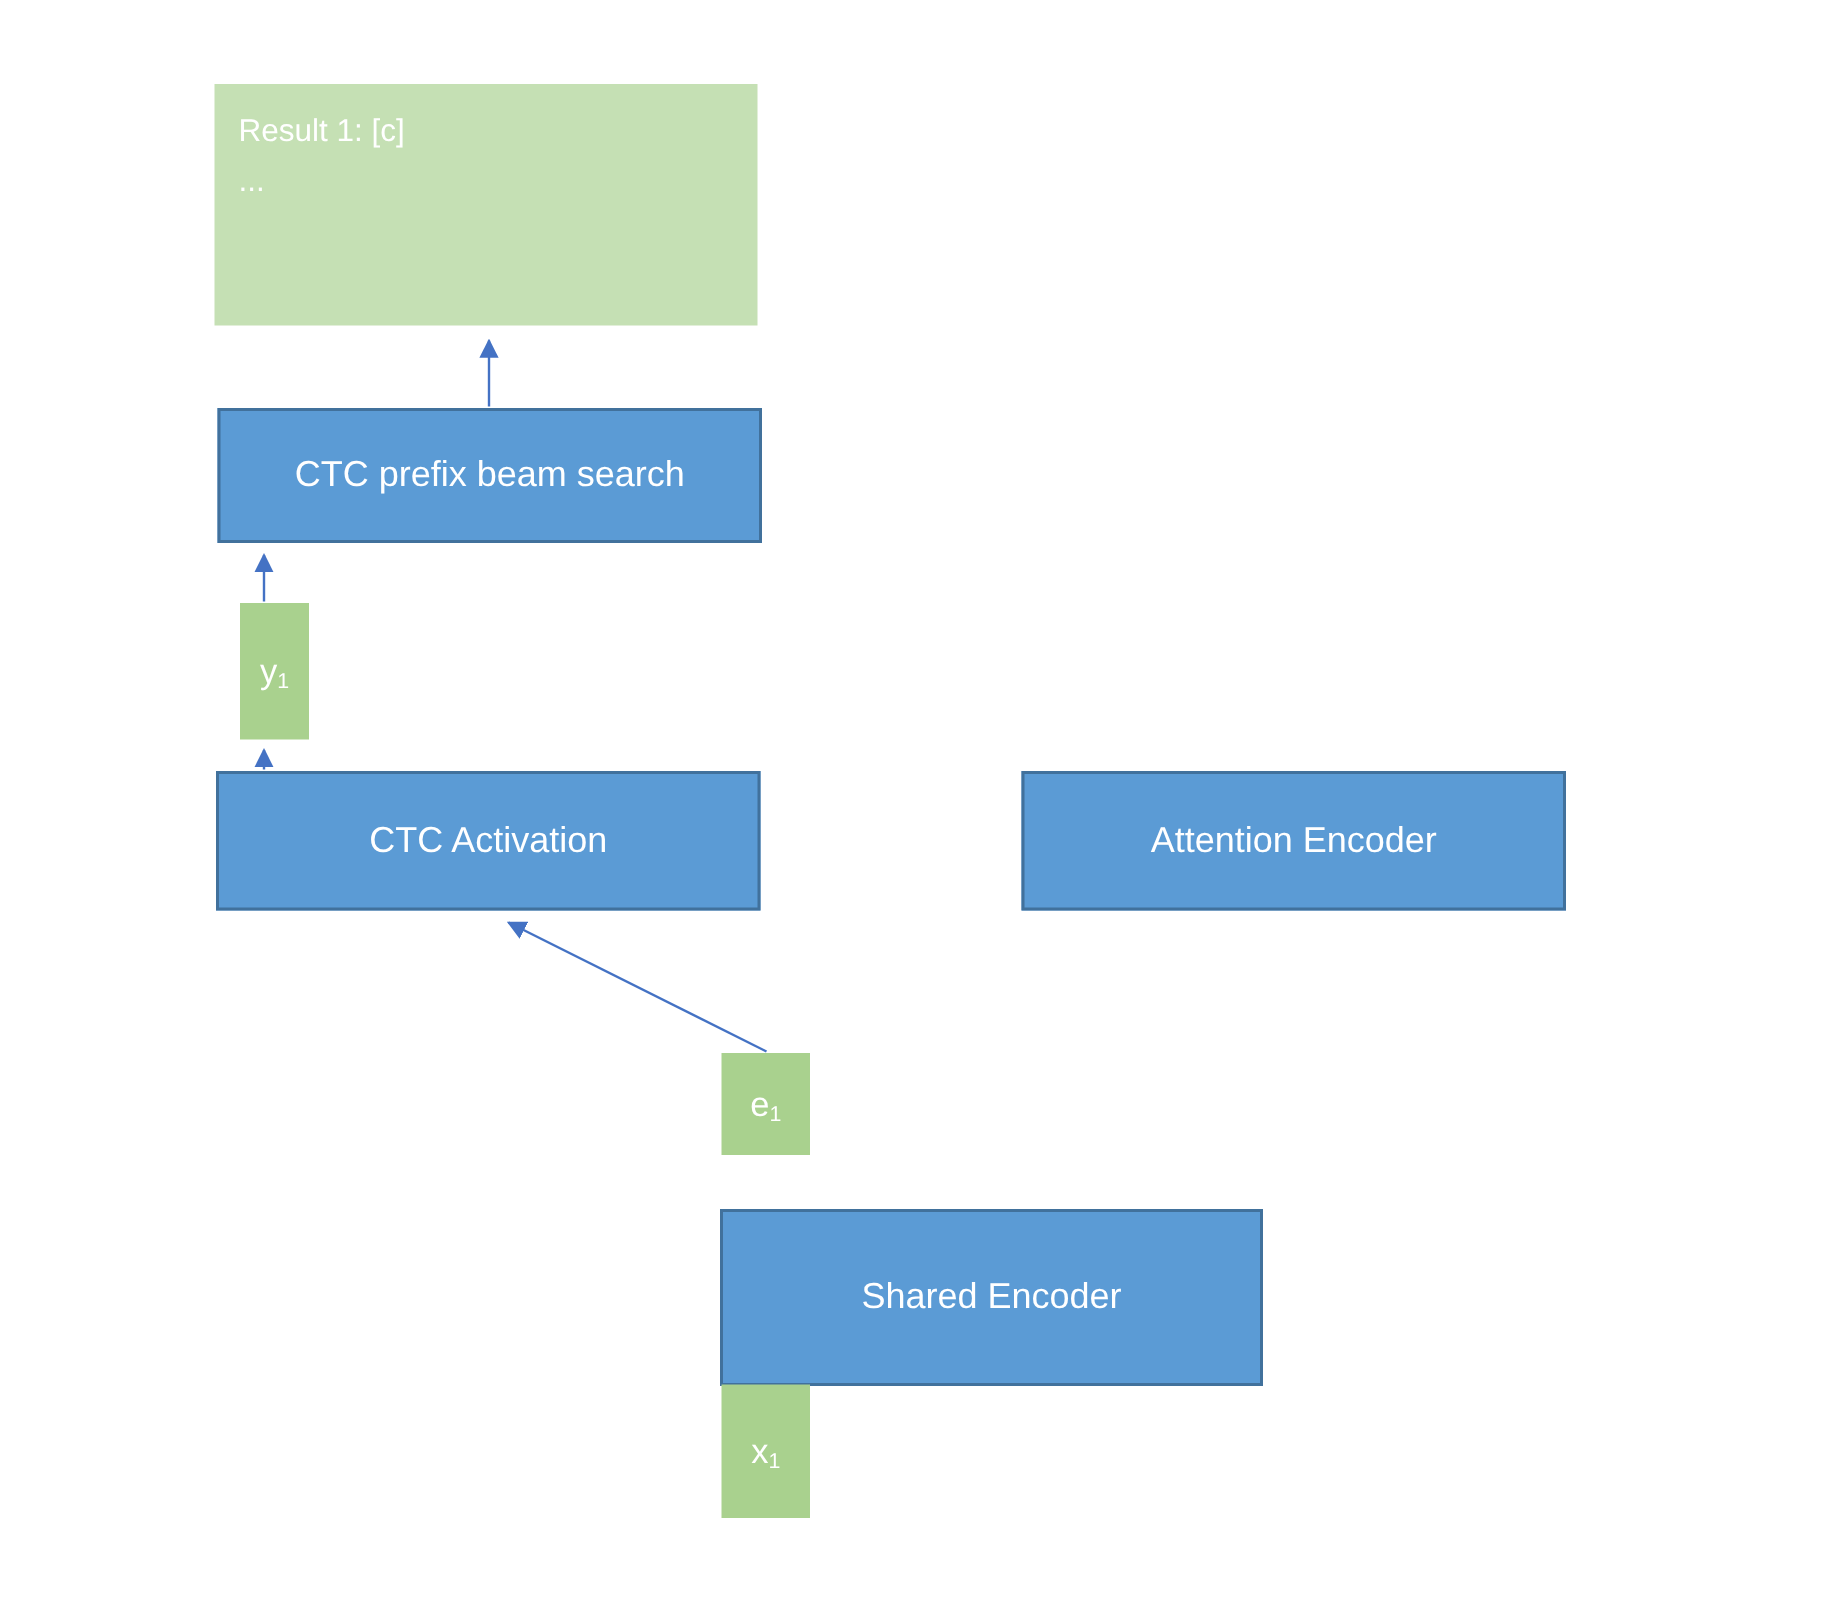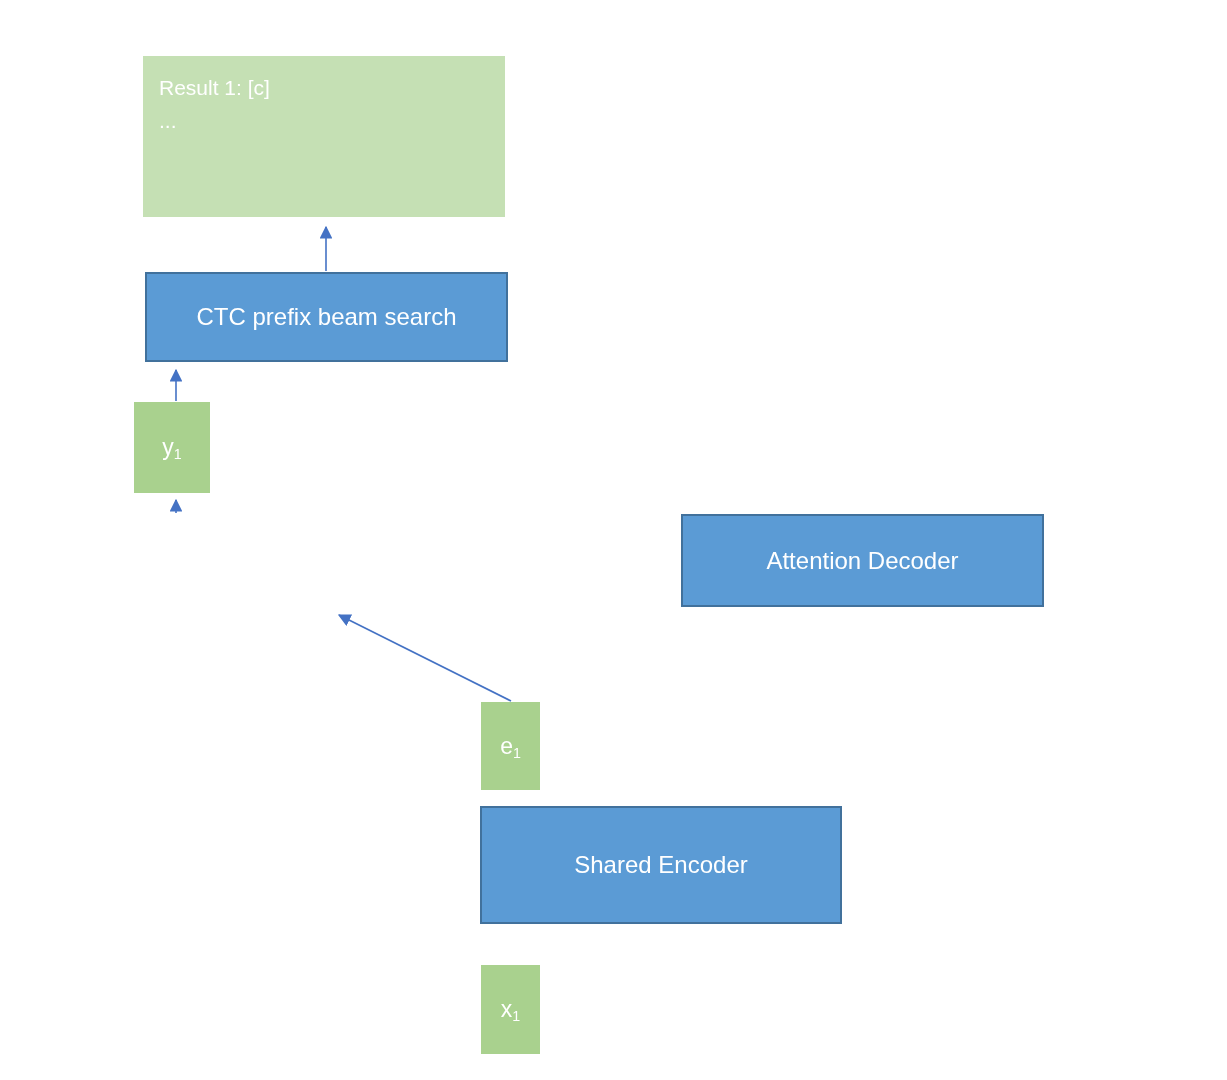--- a/index.html
+++ b/index.html
@@ -58,26 +58,26 @@
     padding: 15px 0 0 16px;
   }
   .node sub {
     font-size: 0.62em;
     line-height: 0;
     vertical-align: -0.25em;
   }
   
   .results-box        { left: 143px; top: 56px;  width: 362px; height: 161px; }
   .ctc-prefix         { left: 145px; top: 272px; width: 363px; height: 90px;  }
-  .y1-box             { left: 134px; top: 402px; width: 76px;  height: 91px;  }
+  .y1-box             { left: 160px; top: 402px; width: 46px;  height: 91px;  }
   .ctc-activation     { left: 144px; top: 514px; width: 363px; height: 93px;  }
   .attention-decoder  { left: 681px; top: 514px; width: 363px; height: 93px;  }
-  .e1-box             { left: 481px; top: 702px; width: 59px;  height: 88px;  }
+  .e1-box             { left: 481px; top: 702px; width: 59px;  height: 68px;  }
   .shared-encoder     { left: 480px; top: 806px; width: 362px; height: 118px;  }
-  .x1-box             { left: 481px; top: 965px; width: 59px;  height: 89px;  }
+  .x1-box             { left: 481px; top: 923px; width: 59px;  height: 89px;  }
 </style>
 </head>
 <body>
 
 <div class="canvas">
 
   <svg class="connectors" viewBox="0 0 1227 1080" xmlns="http://www.w3.org/2000/svg">
     <defs>
       <marker id="arrowhead" viewBox="0 0 10 10" refX="9" refY="5" markerWidth="8" markerHeight="8" orient="auto">
         <path d="M 0 0 L 10 5 L 0 10 z"></path>
@@ -95,23 +95,26 @@
   </div>
 
   <div class="node process ctc-prefix">
     <span>CTC prefix beam search</span>
   </div>
 
   <div class="node data y1-box">
     <span><span>y</span><sub>1</sub></span>
   </div>
 
+  <div class="node process ctc-activation">
+    <span>CTC Activation</span>
+  </div>
 
   <div class="node process attention-decoder">
-    <span>Attention Decoder</span>
+    <span>Attention Encoder</span>
   </div>
 
   <div class="node data e1-box">
     <span><span>e</span><sub>1</sub></span>
   </div>
 
   <div class="node process shared-encoder">
     <span>Shared Encoder</span>
   </div>
 

